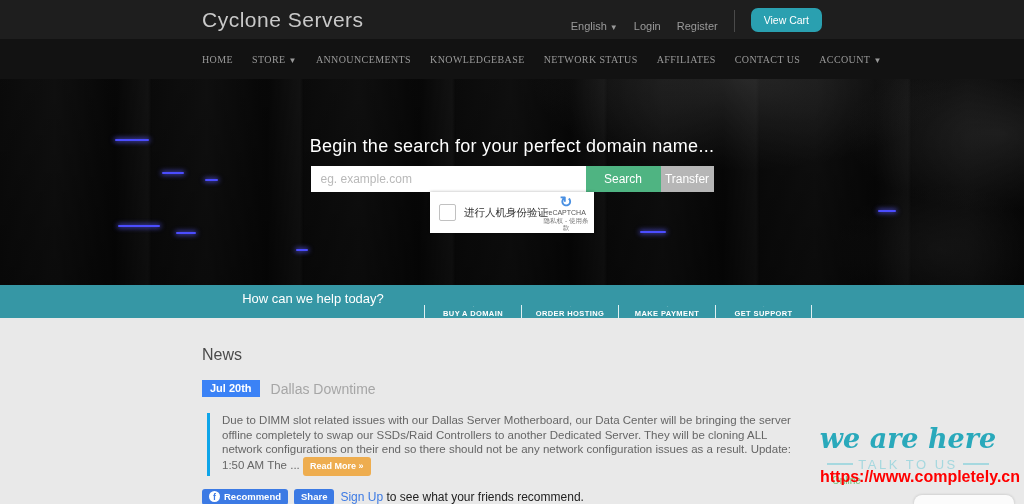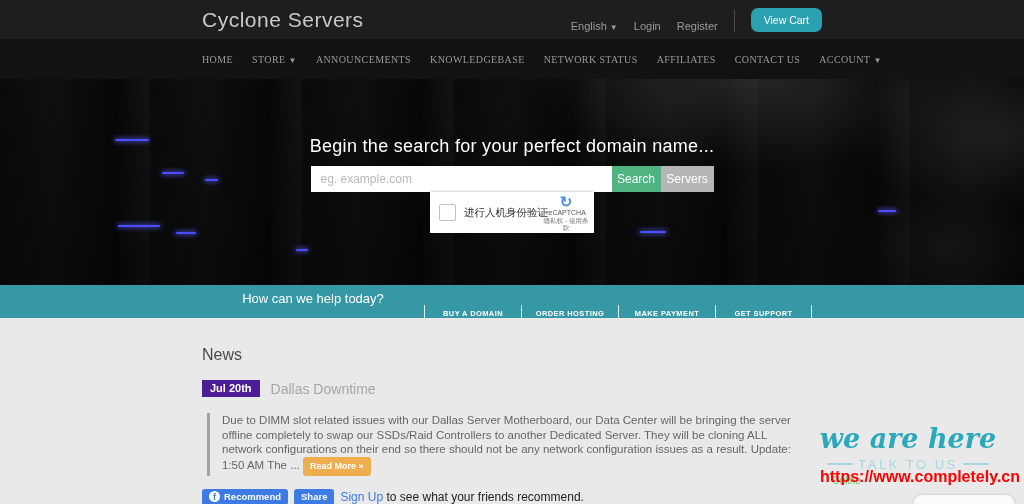--- a/index.html
+++ b/index.html
@@ -32,21 +32,21 @@
       radial-gradient(ellipse 150px 90px at 940px 170px, rgba(60,60,60,.35), transparent 70%),
       repeating-linear-gradient(90deg, #0e0e0e 0px, #141414 55px, #090909 115px, #181818 148px, #0b0b0b 152px);
   }
   .hero::after { content:""; position:absolute; inset:0; background:linear-gradient(180deg, rgba(0,0,0,.25), rgba(0,0,0,.45)); }
   .led { position:absolute; height:2px; background:#4b4dff; box-shadow:0 0 5px 1px rgba(90,90,255,.7); border-radius:1px; z-index:1; }
   .hero-inner { position:relative; z-index:2; }
   .hero-title { text-align:center; padding-top:57px; color:#fff; font-size:18px; font-weight:400; letter-spacing:.3px; }
   .search-form { width:403px; margin:9px auto 0; display:flex; height:26px; }
   .search-input { flex:1; border:none; outline:none; padding:0 10px; font-size:12px; color:#555; font-family:"Liberation Sans", sans-serif; }
   .search-input::placeholder { color:#b9b9b9; }
-  .btn-search { width:49px; border:none; background:#4fb482; color:#fff; font-size:12px; cursor:pointer; font-family:"Liberation Sans", sans-serif; }
+  .btn-search { width:75px; border:none; background:#4fb482; color:#fff; font-size:12px; cursor:pointer; font-family:"Liberation Sans", sans-serif; }
   .btn-transfer { width:53px; border:none; background:#b6b6b6; color:#fff; font-size:12px; cursor:pointer; font-family:"Liberation Sans", sans-serif; }
 
   
   .recaptcha { width:164px; height:41px; background:#fff; margin:0 auto; box-shadow:0 0 3px rgba(0,0,0,.3); display:flex; align-items:center; padding:0 9px; position:relative; }
   .rc-checkbox { width:17px; height:17px; background:#fff; border:1.5px solid #c1c1c1; border-radius:2px; cursor:pointer; flex:none; }
   .rc-label { font-size:10.5px; color:#333; margin-left:8px; white-space:nowrap; }
   .rc-right { position:absolute; right:5px; top:2px; width:46px; text-align:center; line-height:1; }
   .rc-logo { color:#4a90e2; font-size:15px; font-weight:bold; display:block; }
   .rc-brand { font-size:7px; color:#555; display:block; margin-top:0px; }
   .rc-links { font-size:6.5px; color:#777; display:block; margin-top:2px; }
@@ -58,23 +58,23 @@
   .help-actions { display:flex; height:100%; }
   .help-action { width:97px; display:flex; flex-direction:column; align-items:center; justify-content:center; border-left:1px solid rgba(255,255,255,.85); cursor:pointer; padding-top:1px;margin-top:20px; }
   .help-action:last-child { border-right:1px solid rgba(255,255,255,.85); }
   .help-icon { height:11px; display:block; }
   .help-label { color:#fff; font-size:7.5px; font-weight:bold; letter-spacing:.4px; margin-top:2px; white-space:nowrap; }
 
   
   .content { padding-top:28px; }
   .news-title { font-size:16px; color:#4a4a4a; font-weight:500; margin-bottom:16px; }
   .news-item-head { display:flex; align-items:center; gap:11px; }
-  .date-badge { background:#4c1d95; color:#fff; font-size:11px; font-weight:bold; padding:2px 8px 3px; white-space:nowrap; }
+  .date-badge { background:#3b82f6; color:#fff; font-size:11px; font-weight:bold; padding:2px 8px 3px; white-space:nowrap; }
   .news-item-title { font-size:14px; color:#a6a6a6; }
-  .news-quote { margin:16px 0 0 5px; border-left:3px solid #a3a3a3; padding-left:12px; width:594px; font-size:11.5px; color:#666; line-height:14.5px; }
+  .news-quote { margin:16px 0 0 5px; border-left:3px solid #0ea5e9; padding-left:12px; width:594px; font-size:11.5px; color:#666; line-height:14.5px; }
   .btn-readmore { display:inline-block; background:#eead4f; color:#fff; font-size:9px; font-weight:bold; padding:2px 7px 3px; border-radius:3px; cursor:pointer; white-space:nowrap; }
   .fb-row { margin-top:13px; display:flex; align-items:center; gap:6px; }
   .fb-btn { background:#3c7ae4; color:#fff; font-size:9.5px; font-weight:bold; border:none; border-radius:3px; padding:2px 7px 3px; display:flex; align-items:center; gap:4px; cursor:pointer; font-family:"Liberation Sans", sans-serif; }
   .fb-circle { width:11px; height:11px; background:#fff; color:#3c7ae4; border-radius:50%; font-size:9px; font-weight:bold; display:flex; align-items:center; justify-content:center; }
   .fb-signup { font-size:12px; color:#222; }
   .fb-signup a { color:#3c7ae4; text-decoration:none; cursor:pointer; }
 
   
   .chat { position:absolute; right:26px; top:424px; z-index:5; width:180px; }
   .chat-line1 { font-family:"DejaVu Serif", serif; font-style:italic; font-weight:bold; font-size:27px; color:#2aa9bb; text-align:center; line-height:1.1; }
@@ -124,21 +124,21 @@
     <div class="led" style="left:176px; top:153px; width:20px;"></div>
     <div class="led" style="left:296px; top:170px; width:12px;"></div>
     <div class="led" style="left:593px; top:106px; width:30px;"></div>
     <div class="led" style="left:640px; top:152px; width:26px;"></div>
     <div class="led" style="left:878px; top:131px; width:18px;"></div>
     <div class="hero-inner">
       <div class="hero-title">Begin the search for your perfect domain name...</div>
       <div class="search-form">
         <input class="search-input" type="text" placeholder="eg. example.com" style="">
         <button class="btn-search">Search</button>
-        <button class="btn-transfer">Servers</button>
+        <button class="btn-transfer">Transfer</button>
       </div>
       <div class="recaptcha">
         <div class="rc-checkbox"></div>
         <div class="rc-label">进行人机身份验证</div>
         <div class="rc-right">
           <span class="rc-logo">↻</span>
           <span class="rc-brand">reCAPTCHA</span>
           <span class="rc-links">隐私权 - 使用条款</span>
         </div>
       </div>

